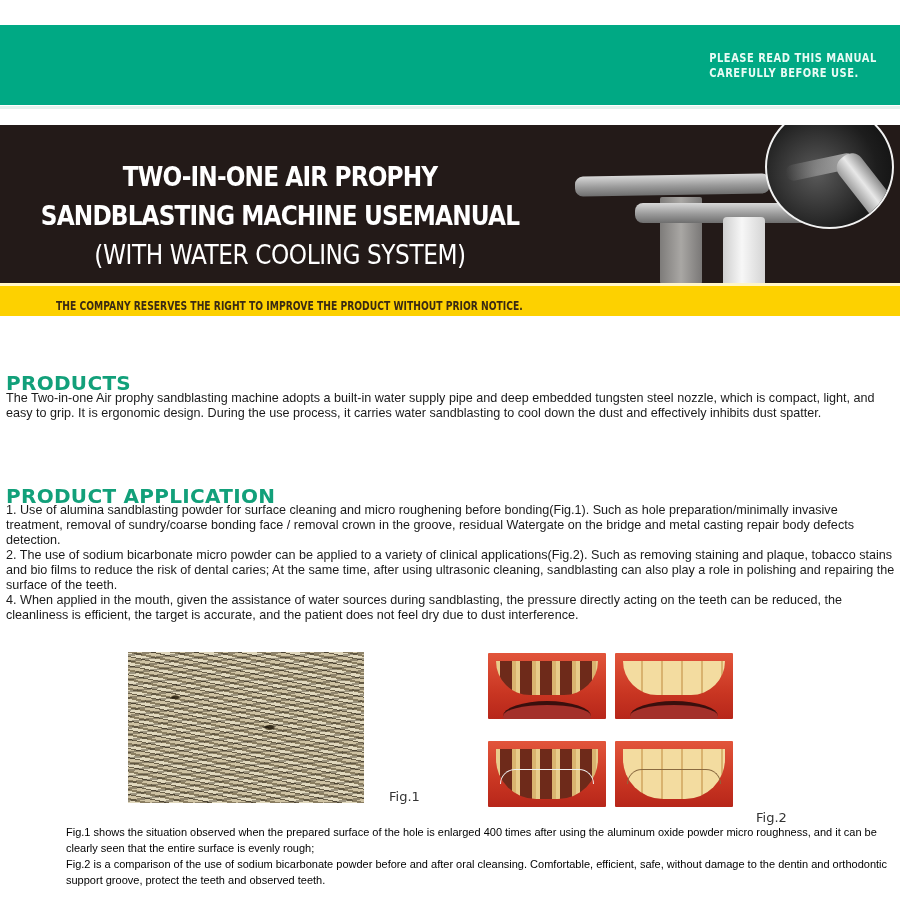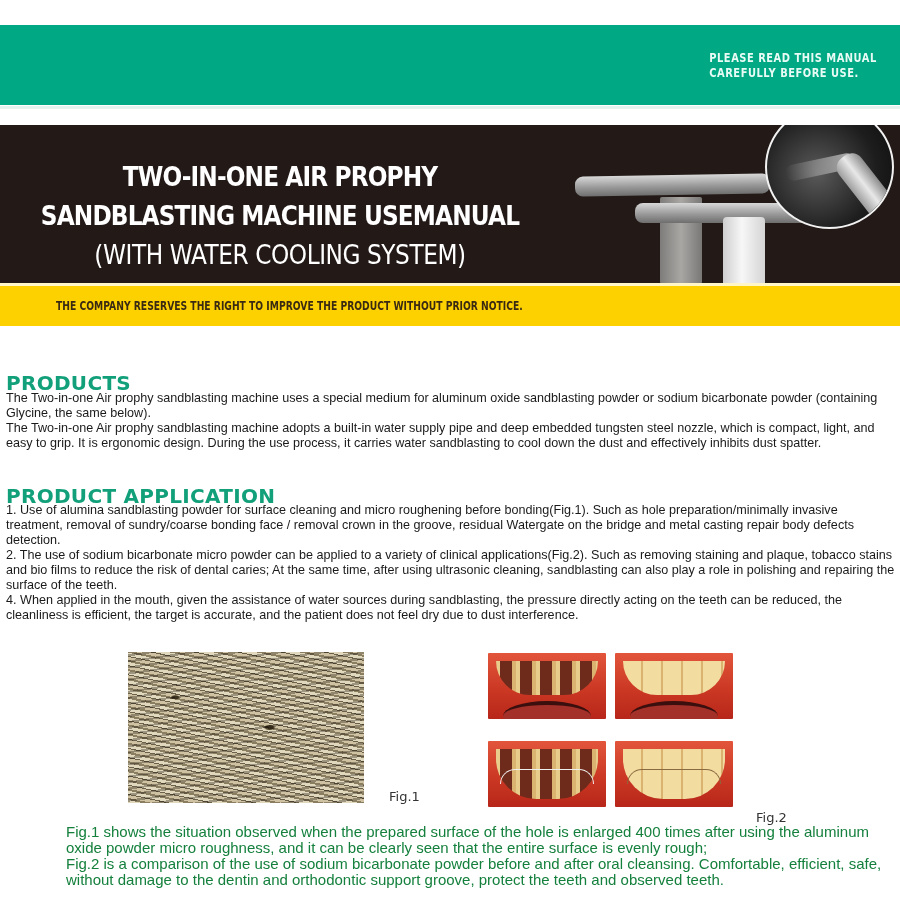--- a/index.html
+++ b/index.html
@@ -4,21 +4,21 @@
 <style>
   html, body { margin:0; padding:0; }
   body { width:900px; height:900px; background:#ffffff; position:relative; overflow:hidden; font-family:"Liberation Sans", sans-serif; }
   .band-green { position:absolute; left:0; top:25px; width:900px; height:80px; background:#00a984; }
   .band-green .sep { position:absolute; left:0; bottom:-4px; width:900px; height:3px; background:#e4f3ee; }
   .notice-top { position:absolute; right:23px; top:51px; color:#e8fbf5; font-family:"DejaVu Sans", sans-serif; font-size:11.5px; letter-spacing:0.6px; line-height:15px; font-weight:bold; transform:scaleX(0.86); transform-origin:right top; }
   .band-dark { position:absolute; left:0; top:109px; width:900px; height:174px; background:#231a18; overflow:hidden;margin-top:16px; }
   .title { position:absolute; left:0; top:32px; width:560px; text-align:center; color:#ffffff; font-family:"DejaVu Sans", sans-serif; }
   .title .l { display:block; font-size:27px; line-height:39px; font-weight:bold; letter-spacing:-1px; transform:scaleX(0.86); }
   .title .l3 { font-weight:normal; letter-spacing:-0.5px; }
-  .band-yellow { position:absolute; left:0; top:286px; width:900px; height:40px; background:#fdd100; }
+  .band-yellow { position:absolute; left:0; top:286px; width:900px; height:30px; background:#fdd100; }
   .band-yellow .sep { position:absolute; left:0; top:-3px; width:900px; height:3px; background:#fff6c8; }
   .notice-bottom { position:absolute; left:56px; top:13px; color:#3a2a12; font-family:"DejaVu Sans", sans-serif; font-size:11.5px; font-weight:bold; transform:scaleX(0.8); transform-origin:left top; white-space:nowrap; }
   
   .prod { position:absolute; left:560px; top:0; width:340px; height:174px; }
   .handpiece { position:absolute; height:20px; border-radius:8px; background:linear-gradient(#d8d8d8,#9a9a9a 55%,#6e6e6e); }
   .bottle-grey { position:absolute; background:linear-gradient(90deg,#7e7c7a,#a9a7a4 50%,#7a7877); border-radius:2px; }
   .bottle-white { position:absolute; background:linear-gradient(90deg,#cfcfcf,#f7f7f7 45%,#d4d4d4); border-radius:4px; }
   .zoom-circle { position:absolute; left:205px; top:-20px; width:125px; height:120px; border-radius:50%; border:2px solid #f2f2f2; background:radial-gradient(circle at 40% 55%, #5a5a5a, #1d1d1d 60%, #0a0a0a); overflow:hidden; }
   .spray { position:absolute; left:18px; top:52px; width:70px; height:16px; background:linear-gradient(90deg, rgba(255,255,255,0), rgba(230,230,230,0.7)); transform:rotate(-12deg); border-radius:8px; }
   .zoom-tip { position:absolute; left:85px; top:42px; width:28px; height:75px; background:linear-gradient(90deg,#9d9d9d,#e8e8e8 50%,#8c8c8c); transform:rotate(-38deg); border-radius:12px; }
@@ -35,21 +35,21 @@
       repeating-linear-gradient(-8deg, rgba(240,235,220,0.6) 0 4px, rgba(90,80,60,0.5) 4px 6px);
     background-blend-mode:multiply; }
   .fig-label { position:absolute; color:#333; font-family:"DejaVu Sans", sans-serif; font-size:13px;margin-left:8px; }
   .tooth { position:absolute; width:118px; height:66px; overflow:hidden; border-radius:1px; }
   .tooth .gum { position:absolute; inset:0; background:linear-gradient(#e2553b,#c93622 60%,#b7261a); }
   .tooth .teeth { position:absolute; left:8px; right:8px; top:8px; height:34px; border-radius:0 0 40px 40px;
     background:repeating-linear-gradient(90deg, #f3dca0 0 18px, #d9b36f 18px 20px); }
   .tooth.before .teeth { background:repeating-linear-gradient(90deg, #e8cc8b 0 4px, #6e2a1a 4px 16px, #d9b36f 16px 20px); }
   .tooth .tongue { position:absolute; left:15px; right:15px; bottom:-12px; height:26px; border-radius:50%; background:#a4302a; border-top:4px solid #3a0f0d; }
   .tooth .wire { position:absolute; left:12px; right:12px; top:28px; height:14px; border:1.5px solid #eee; border-bottom:none; border-radius:60px 60px 0 0; }
-  .caption { position:absolute; left:66px; top:824px; width:830px; color:#15803d; font-size:15px; line-height:16px; }
+  .caption { position:absolute; left:66px; top:824px; width:830px; color:#000000; font-size:11px; line-height:16px; }
   .caption p { margin:0; }
 </style>
 </head>
 <body>
 
 <div class="band-green">
   <div class="sep"></div>
 </div>
 <div class="notice-top">
   <div>PLEASE READ THIS MANUAL</div>
@@ -74,21 +74,20 @@
   </div>
 </div>
 
 <div class="band-yellow">
   <div class="sep"></div>
   <div class="notice-bottom">THE COMPANY RESERVES THE RIGHT TO IMPROVE THE PRODUCT WITHOUT PRIOR NOTICE.</div>
 </div>
 
 <div class="h" style="top:371px;">PRODUCTS</div>
 <div class="para" style="top:391px;">
-  <p>The Two-in-one Air prophy sandblasting machine uses a special medium for aluminum oxide sandblasting powder or sodium bicarbonate powder (containing Glycine, the same below).</p>
   <p>The Two-in-one Air prophy sandblasting machine adopts a built-in water supply pipe and deep embedded tungsten steel nozzle, which is compact, light, and easy to grip. It is ergonomic design. During the use process,  it carries water sandblasting to cool down the dust and effectively inhibits dust spatter.</p>
 </div>
 
 <div class="h" style="top:484px;">PRODUCT APPLICATION</div>
 <div class="para" style="top:503px;">
   <p>1. Use of alumina sandblasting powder for surface cleaning and micro roughening before bonding(Fig.1). Such as hole preparation/minimally invasive treatment, removal of sundry/coarse bonding face / removal crown in the groove, residual Watergate on the bridge and metal casting repair body defects detection.</p>
   <p>2. The use of sodium bicarbonate micro powder can be applied to a variety of clinical applications(Fig.2). Such as removing staining and plaque, tobacco stains and bio films to reduce the risk of dental caries; At the same time, after using ultrasonic cleaning, sandblasting can also play a role in polishing and repairing the surface of the teeth.</p>
   <p>4. When applied in the mouth, given the assistance of water sources during sandblasting, the pressure directly acting on the teeth can be reduced, the cleanliness is efficient, the target is accurate, and the patient does not feel dry due to dust interference.</p>
 </div>
 

